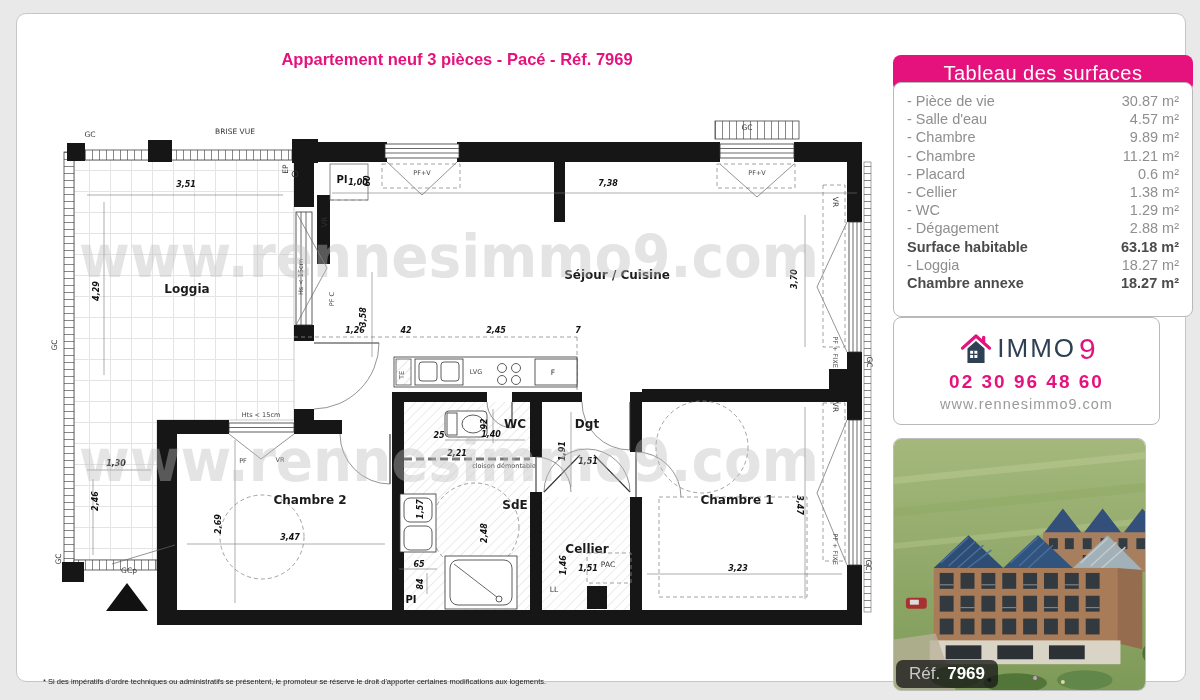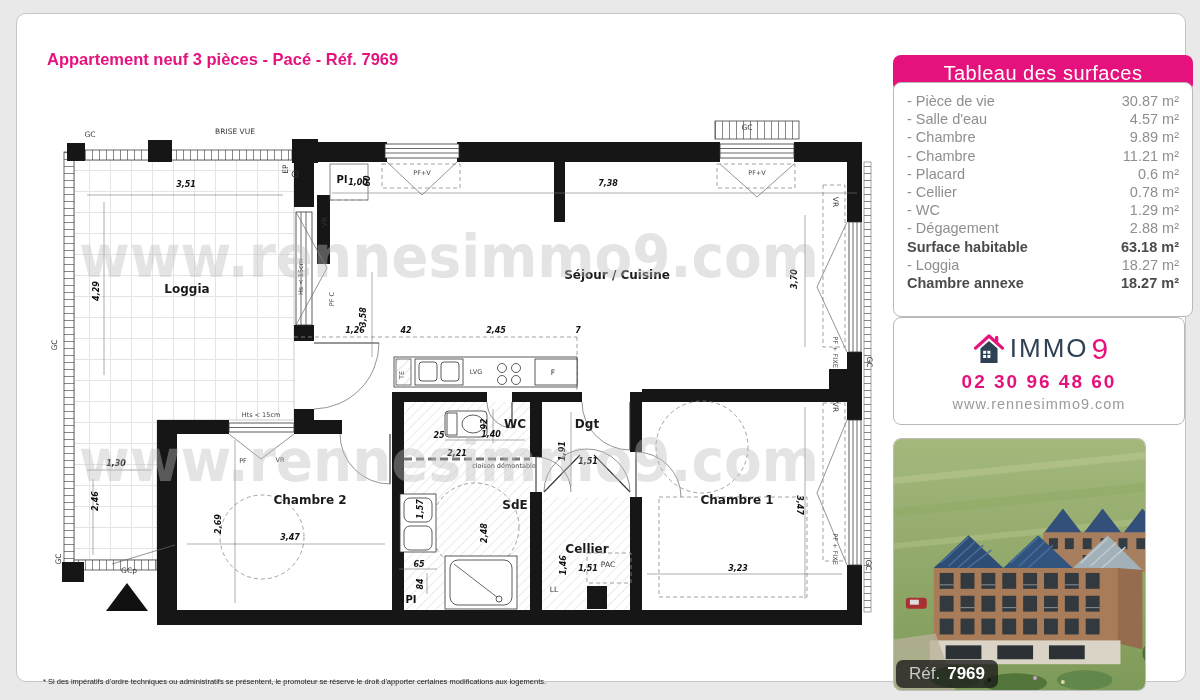--- a/index.html
+++ b/index.html
@@ -1,31 +1,31 @@
 <!DOCTYPE html>
 <html><head>
 <meta charset="utf-8">
 <style>
   html,body{margin:0;padding:0;width:1200px;height:700px;overflow:hidden;
     background:#e9e9e9;font-family:"Liberation Sans",sans-serif;}
   .card{position:absolute;background:#fff;border:1px solid #c6c6c6;border-radius:10px;box-sizing:border-box;}
   #main-card{left:16px;top:13px;width:1170px;height:669px;}
-  #plan-title{position:absolute;left:30px;top:36px;width:820px;
+  #plan-title{position:absolute;left:30px;top:36px;width:820px;text-align:center;
     font-size:16.5px;font-weight:bold;color:#e5127d;}
   #plan-svg{position:absolute;left:30px;top:93px;}
 
   
   #surf-header{left:876px;top:26px;width:300px;height:37px;background:#e5127d;border:none;
     border-radius:8px;color:#fff;display:flex;align-items:center;justify-content:center;
     font-size:20px;letter-spacing:.5px;margin-top:15px;}
   #surf-table{left:876px;top:68px;width:300px;height:235px;border:1px solid #b9b9b9;border-radius:8px;
     padding:9px 13px;}
   .srow{display:flex;justify-content:space-between;font-size:14.5px;line-height:18.2px;color:#8f8f8f;}
   .srow.bold{color:#4b4b4b;font-weight:bold;}
-  #logo-box{left:876px;top:303px;width:292px;height:108px;border:1px solid #b9b9b9;border-radius:8px;
+  #logo-box{left:876px;top:303px;width:267px;height:108px;border:1px solid #b9b9b9;border-radius:8px;
     display:flex;flex-direction:column;align-items:center;justify-content:center;}
   .logo-line{display:flex;align-items:center;gap:2px;}
   .logo-immo{font-size:26px;letter-spacing:2px;color:#2e4154;}
   .logo-9{font-size:30px;color:#e5127d;margin-left:1px;}
   #phone{font-size:19px;font-weight:bold;color:#e5127d;letter-spacing:2px;margin-top:4px;}
   #website{font-size:14.5px;color:#9a9a9a;letter-spacing:1px;margin-top:3px;}
   #photo-box{left:876px;top:424px;width:253px;height:253px;border:1px solid #bcbcbc;border-radius:8px;
     overflow:hidden;}
   #ref-badge{position:absolute;left:2px;bottom:2px;background:rgba(25,25,25,.78);border-radius:7px;
     padding:4px 13px;font-size:17px;}
@@ -312,21 +312,21 @@
       <div class="srow">
         <span>- Chambre</span>
         <span>11.21 m²</span>
       </div>
       <div class="srow">
         <span>- Placard</span>
         <span>0.6 m²</span>
       </div>
       <div class="srow">
         <span>- Cellier</span>
-        <span>0.78 m²</span>
+        <span>1.38 m²</span>
       </div>
       <div class="srow">
         <span>- WC</span>
         <span>1.29 m²</span>
       </div>
       <div class="srow">
         <span>- Dégagement</span>
         <span>2.88 m²</span>
       </div>
       <div class="srow bold">

